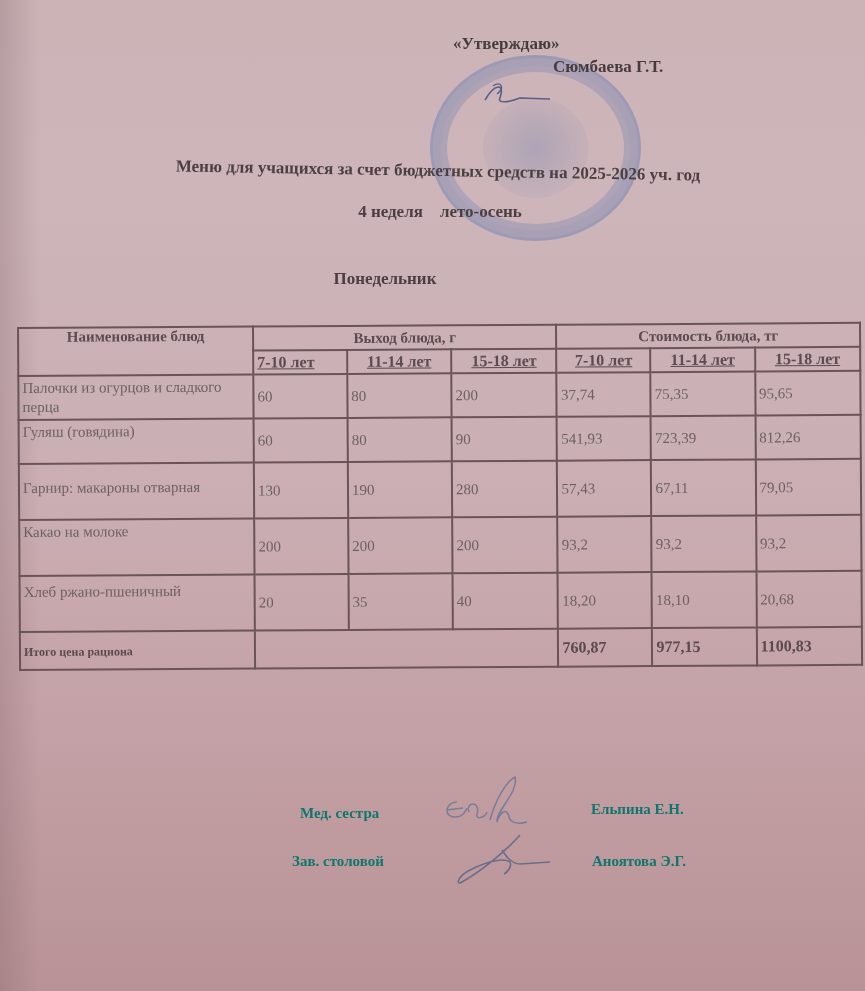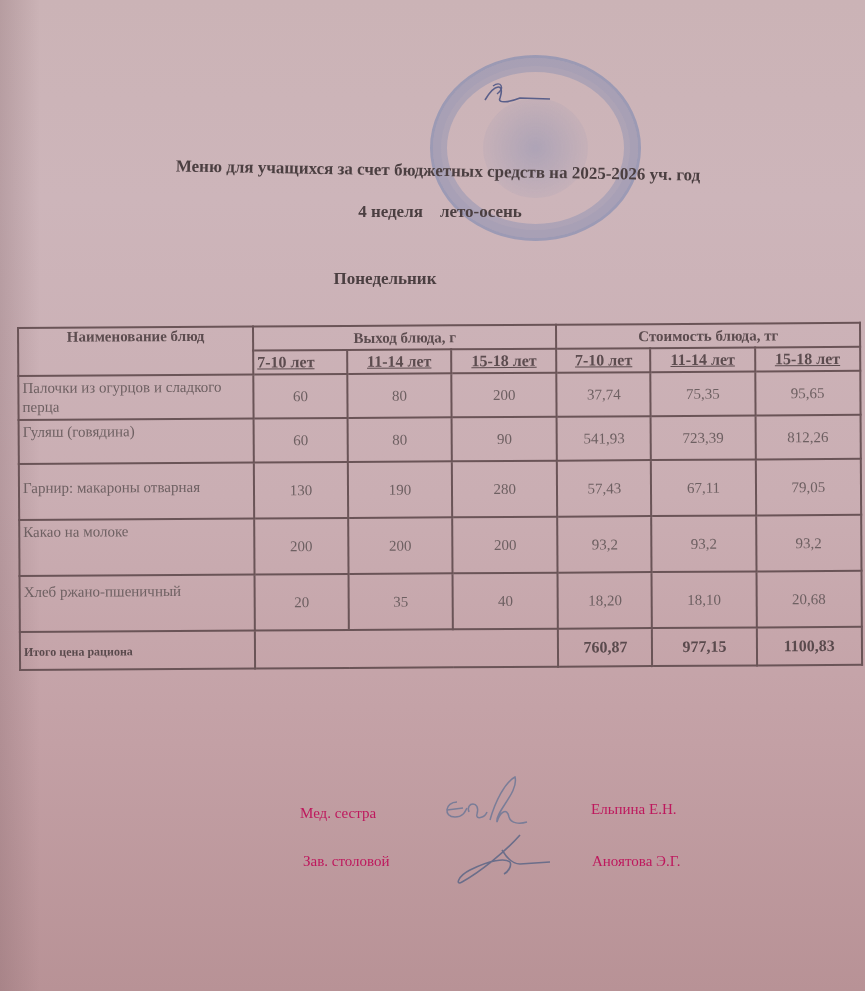--- a/index.html
+++ b/index.html
@@ -34,38 +34,40 @@
   table.menu {
     position: absolute; left: 17px; top: 327px; width: 844px;
     border-collapse: collapse; transform: rotate(-0.35deg); transform-origin: left top;
   }
   table.menu td, table.menu th {
     border: 2px solid #6a5457; color: #6e6062; font-size: 15px; font-weight: normal; padding: 0 3px;
   }
   table.menu th { font-weight: bold; color: #5c4c4f; text-align: center; height: 22px; }
   table.menu th.sub { font-size: 16px; height: 22px; text-decoration: underline; }
   table.menu td.name { text-align: left; vertical-align: top; width: 227px; line-height: 19px; padding-top: 2px; }
-  table.menu td.num { text-align: center; vertical-align: middle; border-radius: 22px; }
+  table.menu td.num { text-align: left; vertical-align: middle; border-radius: 22px; }
   table.menu tr.r { height: 44px; }
   table.menu tr.r.tall { height: 56px; }
   table.menu tr.total td { height: 34px; font-weight: bold; font-size: 16px; color: #5a4a4d; }
   table.menu tr.total td.name { font-size: 12px; vertical-align: middle; }
-  .sign-row { position: absolute; font-weight: normal; font-size: 15px; color: #be185d; }
+  .sign-row { position: absolute; font-weight: bold; font-size: 15px; color: #0f766e; }
   .sig-svg { position: absolute; }
 </style>
 </head>
 <body>
 
 <div class="shade-left"></div>
 
 <div class="stamp">
   <div class="stamp-inner"></div>
 </div>
 
 <div class="approval">
+  <div>«Утверждаю»</div>
+  <div class="l3">Сюмбаева Г.Т.</div>
 </div>
 
 <svg class="sig-svg dir-sig" width="80" height="30" viewBox="0 0 80 30">
   <path d="M10 22 C 20 5, 30 5, 25 20 C 22 26, 35 24, 45 20 L 75 21" stroke="#5a5f8a" stroke-width="1.6" fill="none"></path>
   <path d="M18 8 C 26 2, 30 10, 22 16" stroke="#5a5f8a" stroke-width="1.4" fill="none"></path>
 </svg>
 
 <div class="title t1">Меню для учащихся за счет бюджетных средств на 2025-2026 уч. год</div>
 <div class="title t2" style="white-space:pre;margin-top:16px;">4 неделя    лето-осень</div>
 <div class="title t3">Понедельник</div>
@@ -136,21 +138,21 @@
     <td colspan="3"></td>
     <td class="num">760,87</td>
     <td class="num">977,15</td>
     <td class="num">1100,83</td>
   </tr>
 </tbody>
   </table>
 
 <div class="sign-row" style="left:300px; top:805px;">Мед. сестра</div>
 <div class="sign-row" style="left:591px; top:801px;">Ельпина Е.Н.</div>
-<div class="sign-row" style="left:303px; top:853px;">Зав. столовой</div>
+<div class="sign-row" style="left:292px; top:853px;">Зав. столовой</div>
 <div class="sign-row" style="left:592px; top:853px;">Аноятова Э.Г.</div>
 
 <svg class="sig-svg" style="left:435px; top:772px;" width="100" height="70" viewBox="0 0 100 70">
   <path d="M22 30 C 10 30, 8 45, 20 45 C 28 45, 30 40, 32 36" stroke="#7a7d98" stroke-width="1.5" fill="none"></path>
   <path d="M12 38 L 28 36" stroke="#7a7d98" stroke-width="1.3" fill="none"></path>
   <path d="M34 40 C 30 30, 46 28, 42 42 C 40 48, 50 46, 52 40" stroke="#7a7d98" stroke-width="1.5" fill="none"></path>
   <path d="M55 48 C 60 30, 70 10, 80 5 C 84 20, 60 40, 62 50 C 65 40, 72 35, 74 45 C 76 52, 85 52, 92 50" stroke="#7a7d98" stroke-width="1.5" fill="none"></path>
 </svg>
 
 <svg class="sig-svg" style="left:450px; top:832px;" width="110" height="55" viewBox="0 0 110 55">

